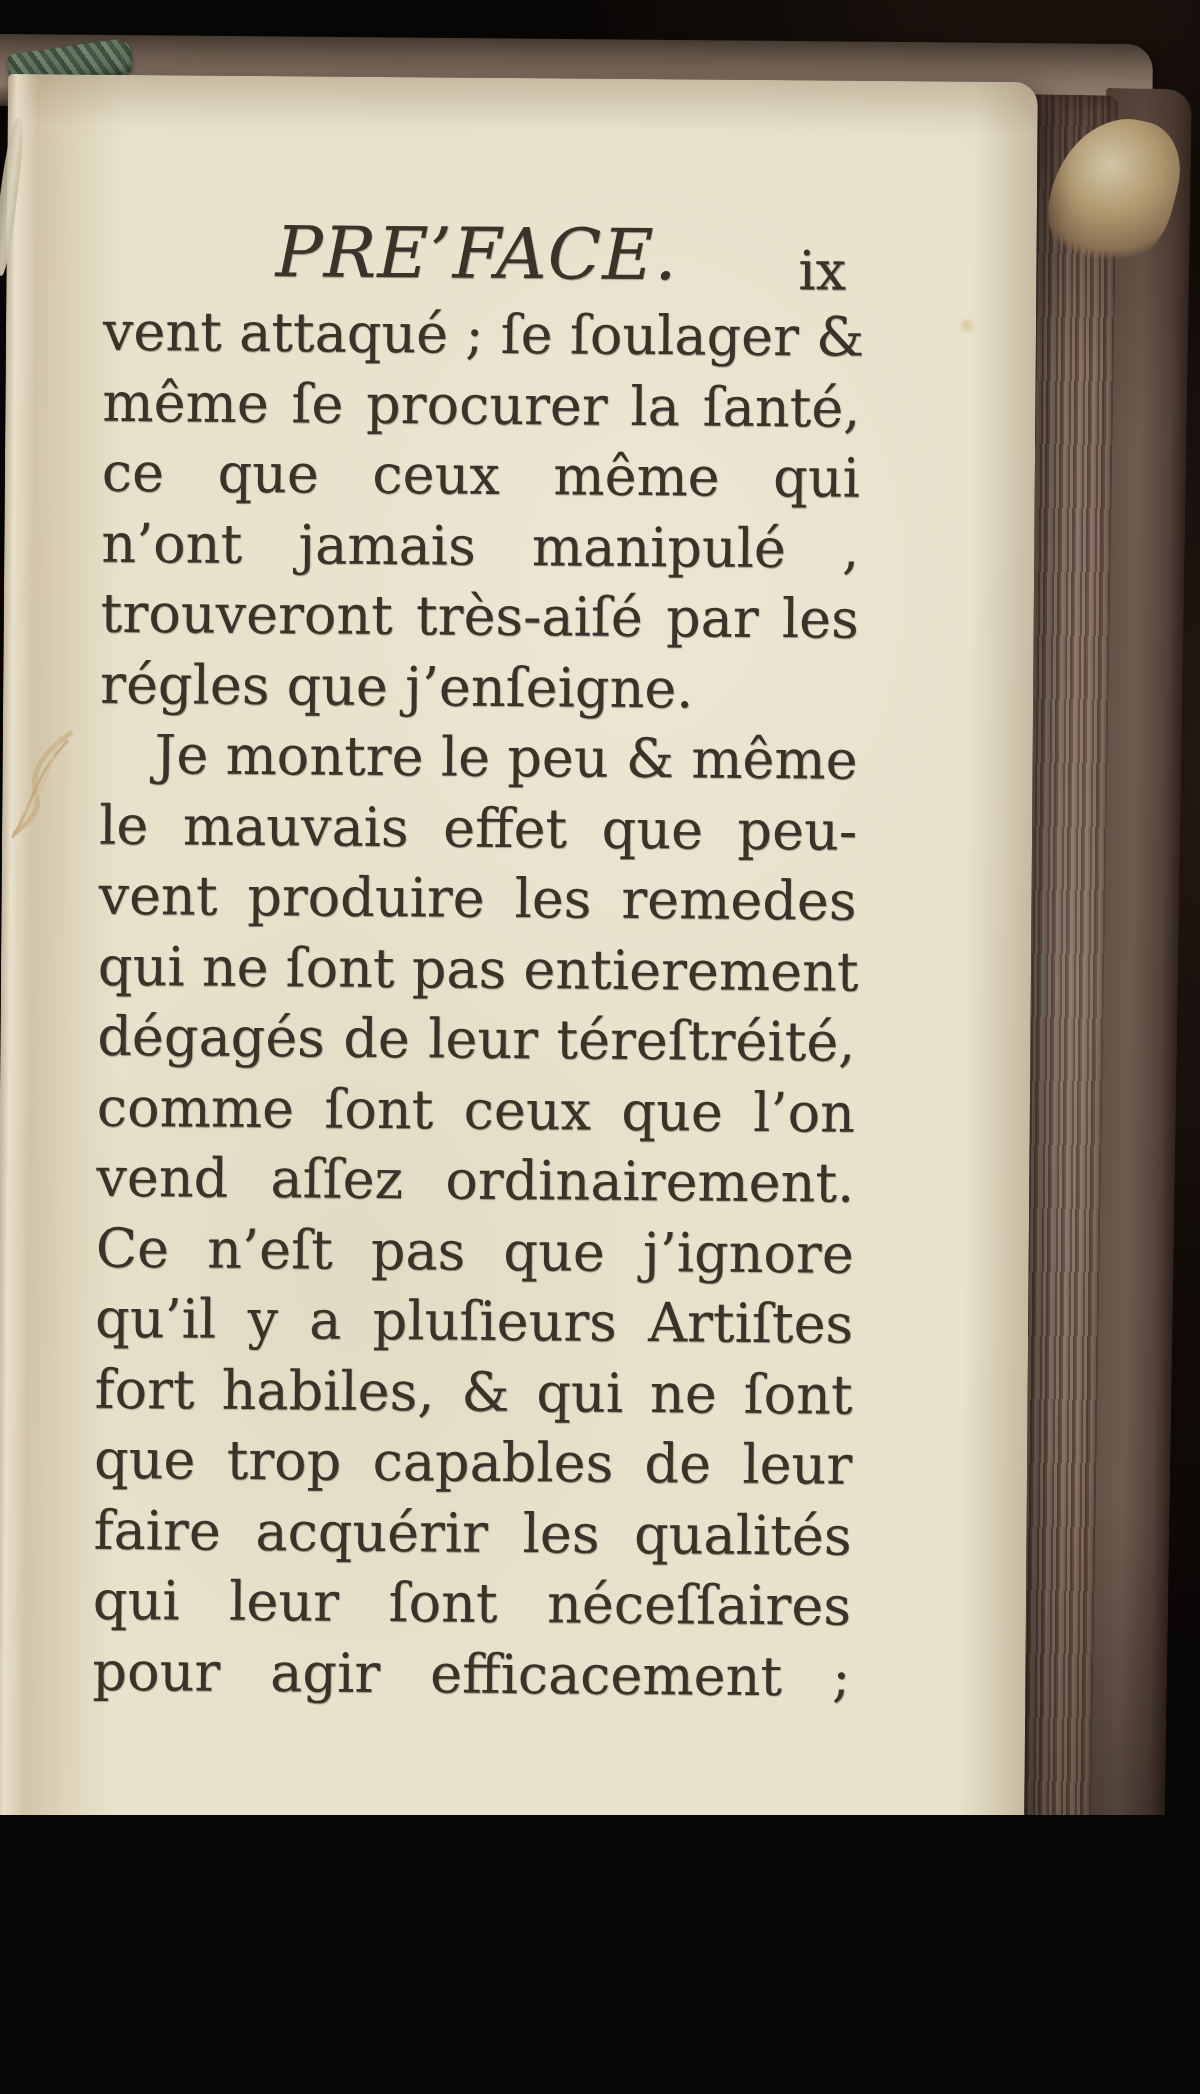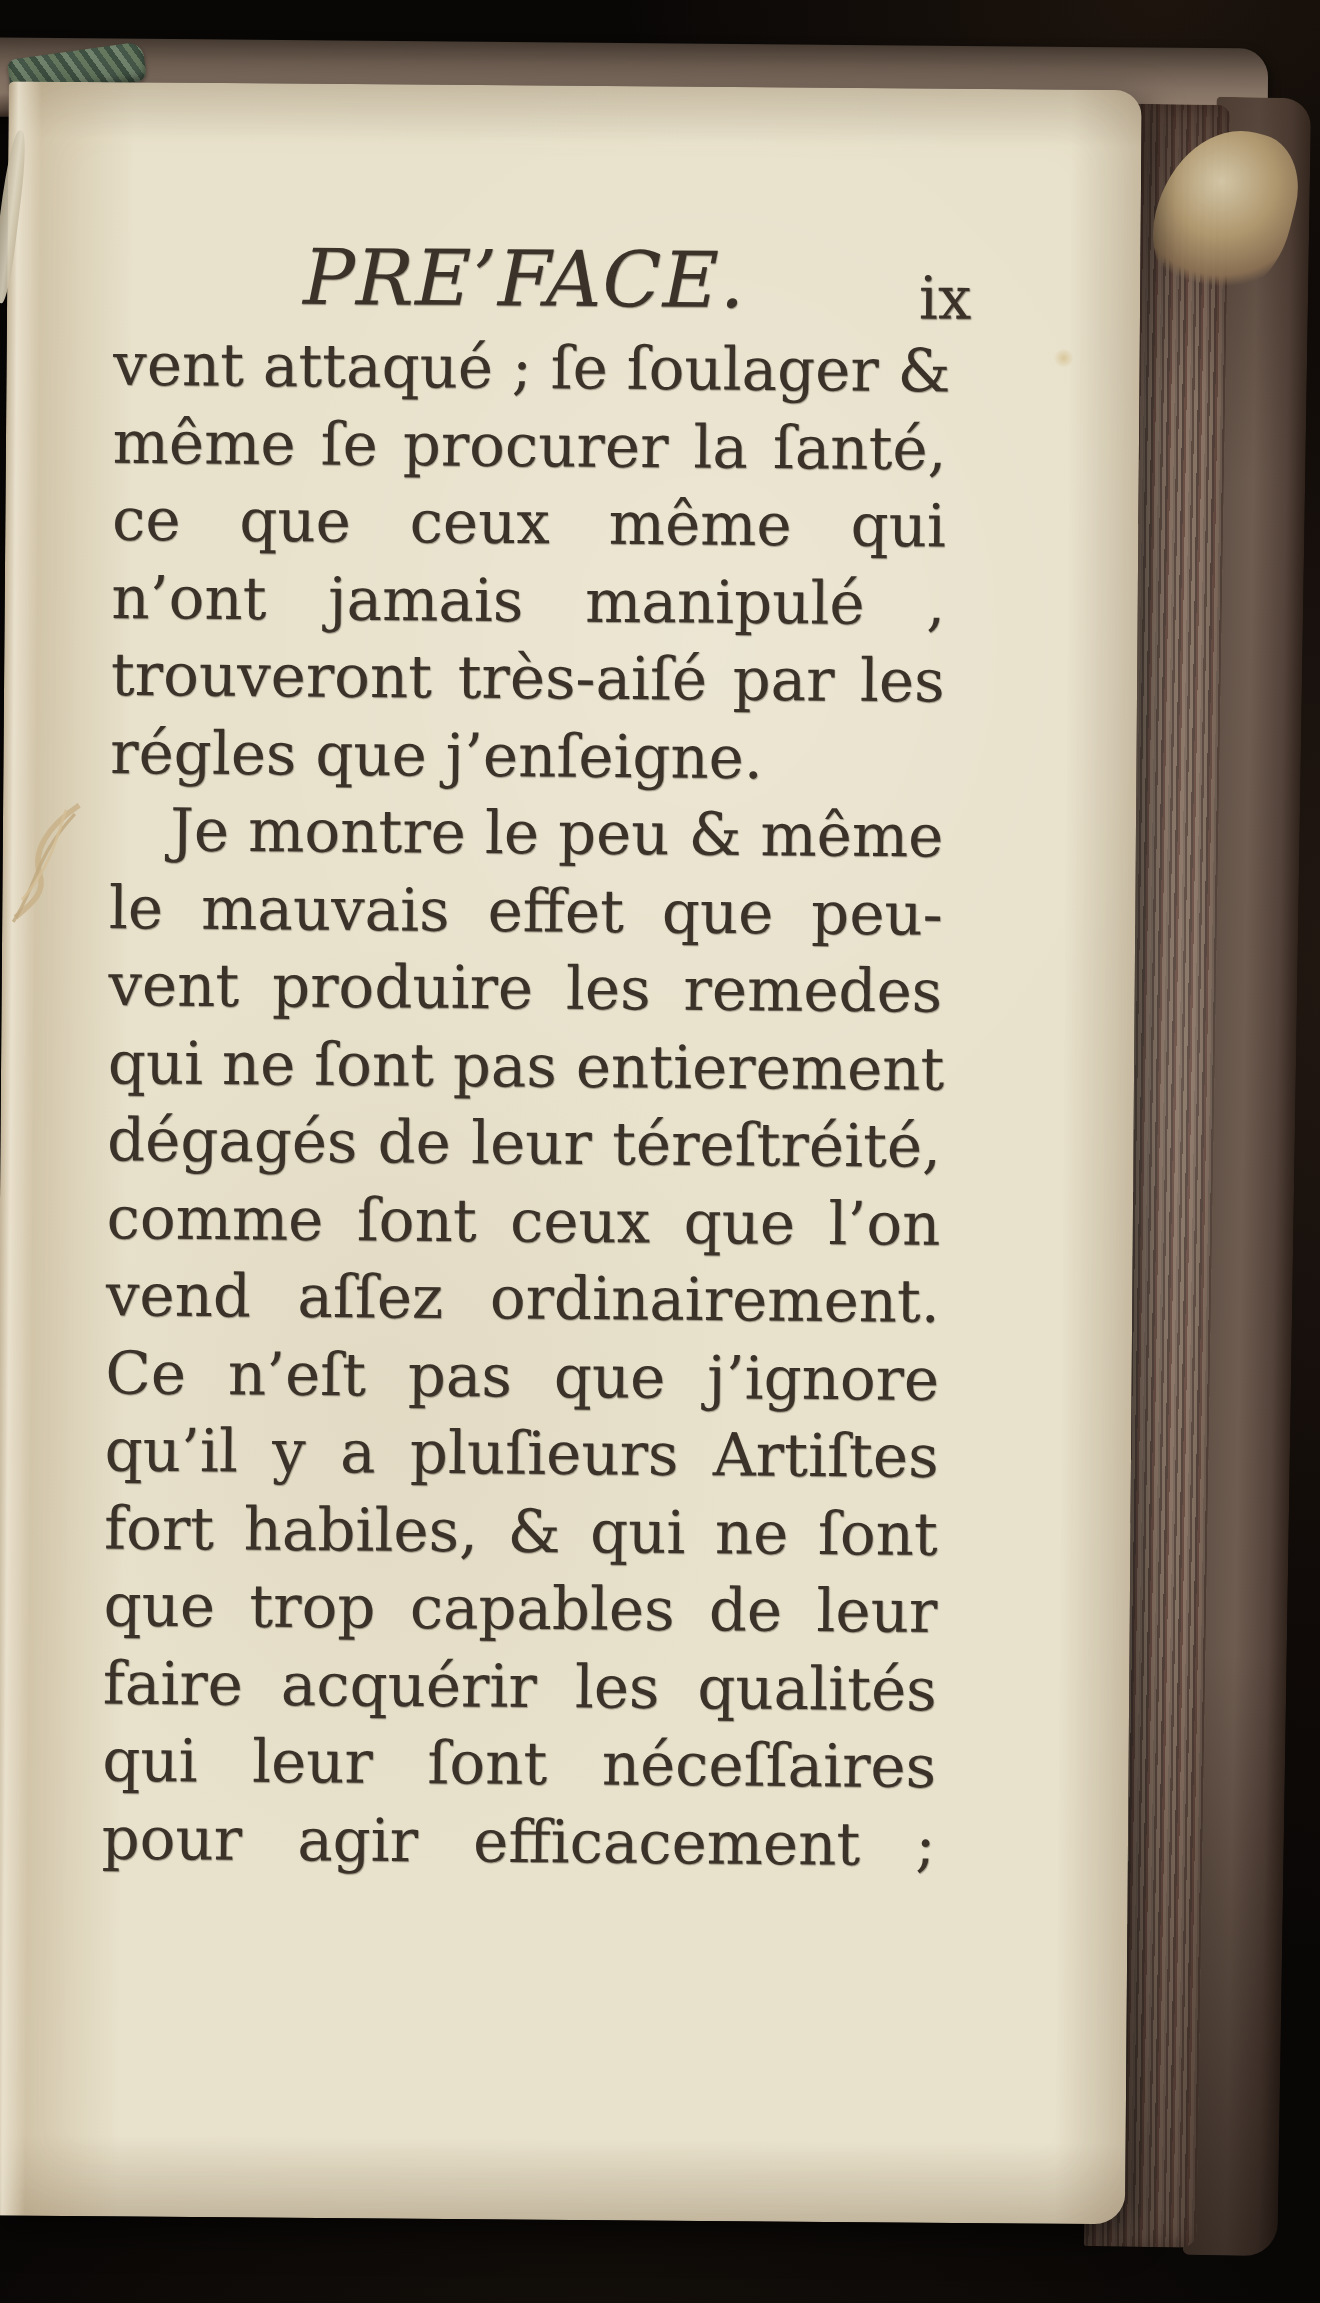--- a/index.html
+++ b/index.html
@@ -2,21 +2,21 @@
 <html style="--background: #090706; --page: #e8e1cb; --ink: #3b332a; --leather: #6e5c50; --fore-edge: #7b6a5d; --headband: #66795f;"><head>
 <meta charset="utf-8">
 <style>
   html,body{margin:0;padding:0;}
   body{
     width:1200px;height:2094px;overflow:hidden;
     background:#070605;
     font-family:"DejaVu Serif","Liberation Serif",serif;
   }
   .stage{
-    position:relative;width:1200px;height:2094px;overflow:hidden;
+    position:relative;width:1200px;height:1815px;overflow:hidden;
     background:
       radial-gradient(900px 1300px at 103% 42%, #221812 0%, rgba(20,13,9,.6) 45%, rgba(0,0,0,0) 70%),
       radial-gradient(700px 420px at 88% 0%, #1d140d 0%, rgba(0,0,0,0) 70%),
       radial-gradient(900px 340px at 45% 102%, #140f0a 0%, rgba(0,0,0,0) 70%),
       var(--background,#090706);
   }
   .top-leather{
     position:absolute;left:-12px;top:34px;width:1165px;height:72px;
     transform:rotate(0.5deg);transform-origin:top left;
     border-radius:10px 26px 10px 10px;
@@ -73,21 +73,21 @@
     background:radial-gradient(circle,#d9c79b 0%,rgba(217,199,155,0) 75%);
   }
   .text-block{position:absolute;left:97px;top:141px;width:758px;color:var(--ink,#3b332a);}
   .header{position:relative;height:81px;}
   .title{
     position:absolute;left:172px;top:-6px;
     font-style:italic;font-size:70px;letter-spacing:1px;
     text-shadow:0.6px 0.9px 1px rgba(46,37,26,.45);
   }
   .page-num{
-    position:absolute;left:732px;top:18px;font-size:54px;
+    position:absolute;left:695px;top:18px;font-size:54px;
     text-shadow:0.6px 0.9px 1.2px rgba(40,32,22,.55);
   }
   .line{
     height:70.5px;line-height:70.5px;font-size:54px;white-space:nowrap;
     text-align:justify;text-align-last:justify;
     text-shadow:0.6px 0.9px 1px rgba(46,37,26,.42);
   }
   .line.no-stretch{text-align-last:left;}
   .line.indent{text-indent:55px;}
   .left-sliver{

